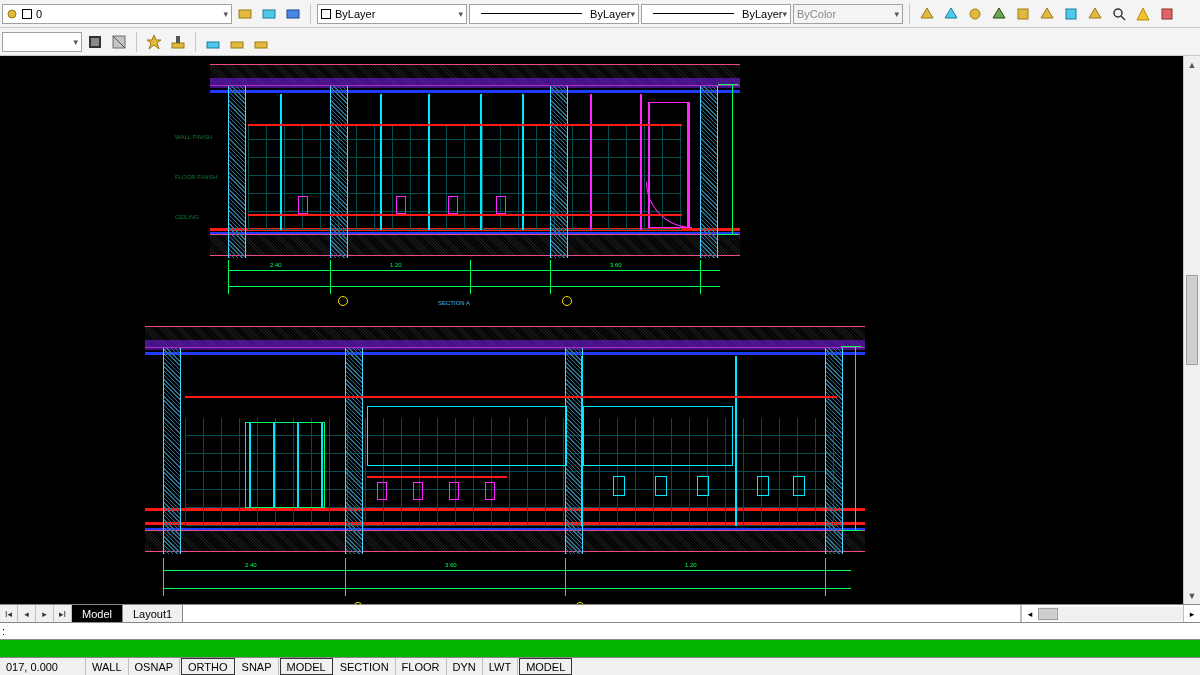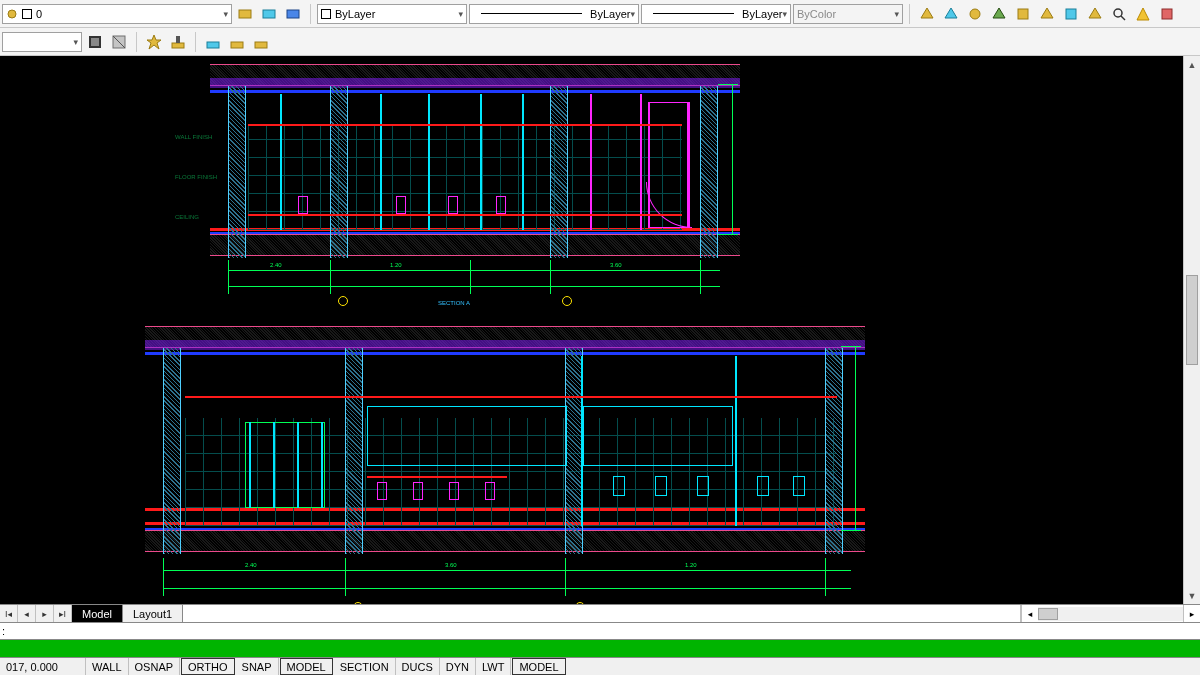--- a/index.html
+++ b/index.html
@@ -414,21 +414,21 @@
   <div class="status-cell">
       <span>SNAP</span>
     </div>
   <div class="status-cell boxed">
       <span>MODEL</span>
     </div>
   <div class="status-cell">
       <span>SECTION</span>
     </div>
   <div class="status-cell">
-      <span>DUCS</span>
+      <span>FLOOR</span>
     </div>
   <div class="status-cell">
       <span>DYN</span>
     </div>
   <div class="status-cell">
       <span>LWT</span>
     </div>
   <div class="status-cell boxed">
       <span>MODEL</span>
     </div>

